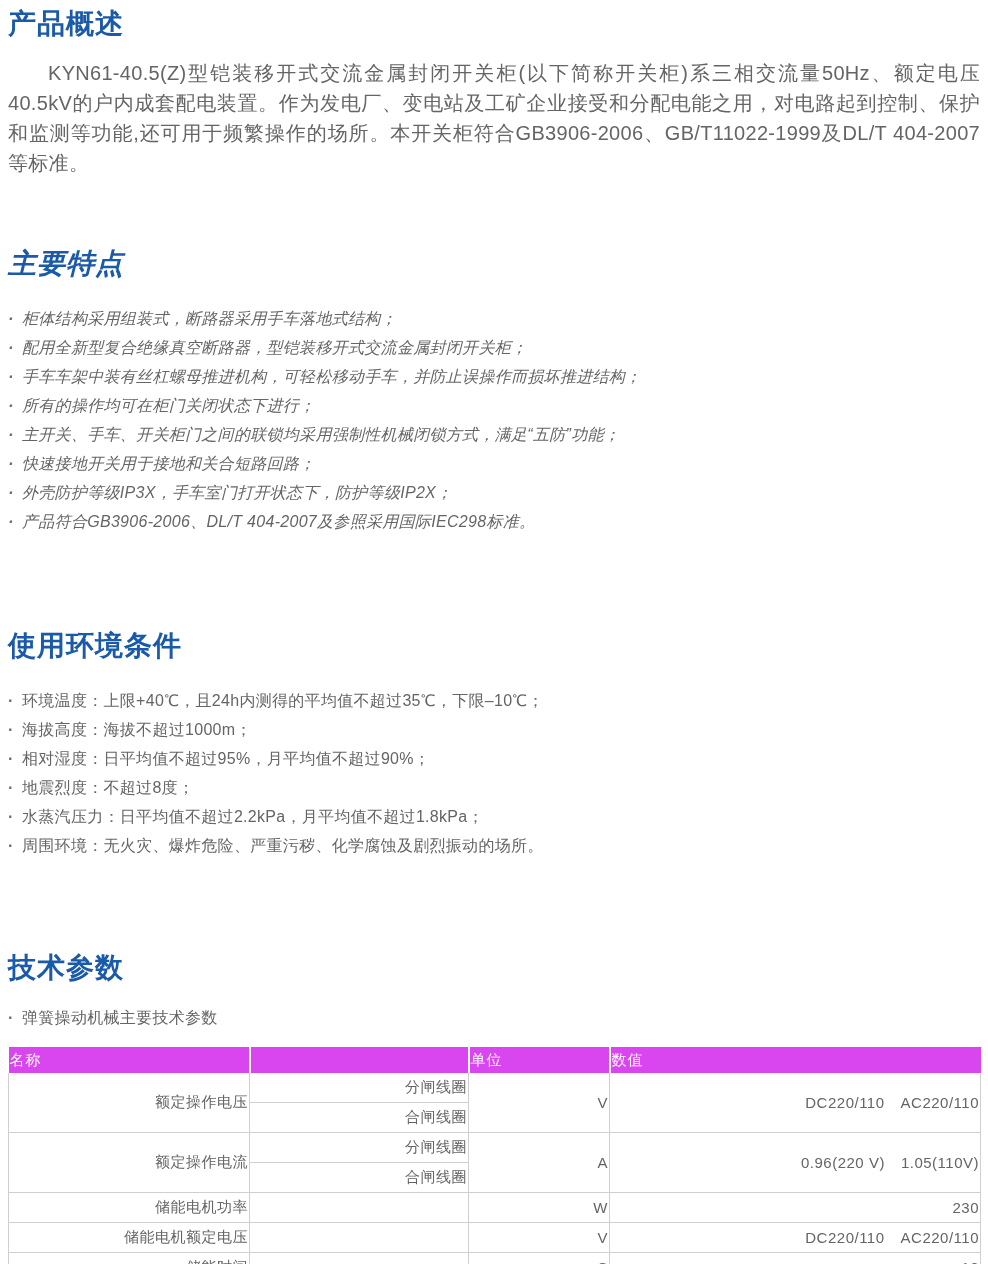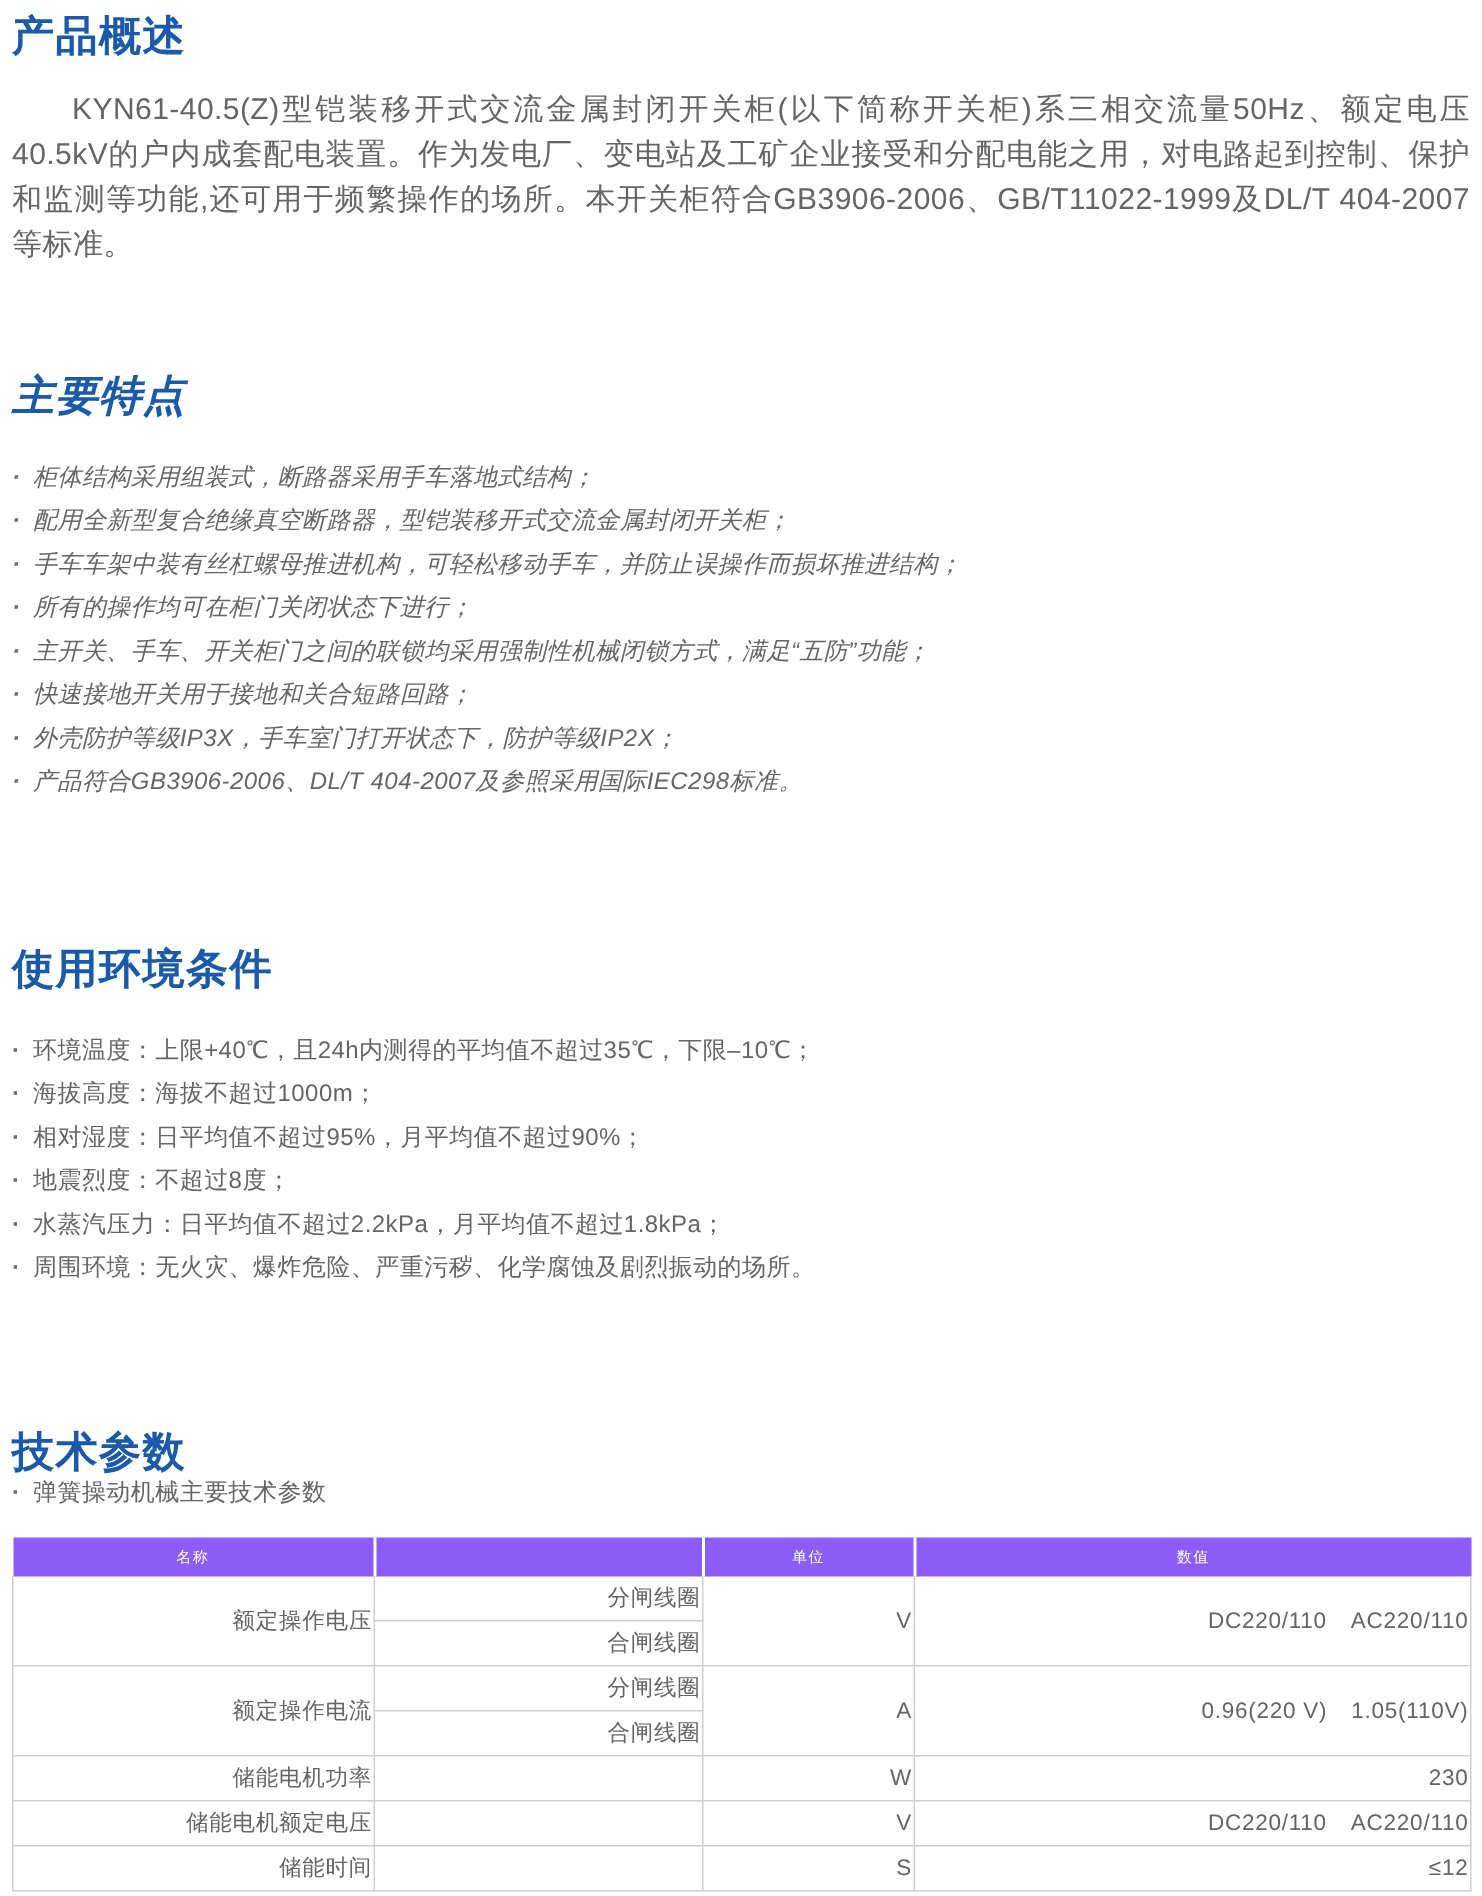--- a/index.html
+++ b/index.html
@@ -55,46 +55,47 @@
   }
   ul.dot-list li::before,
   .dot-line::before {
     content: "\00B7";
     display: inline-block;
     width: 14px;
     color: #6b6b6b;
     font-weight: bold;
   }
   .dot-line {
+    margin-top: 22px;
     font-size: 16px;
     line-height: 28px;
     letter-spacing: 0.3px;
   }
 
   table.params {
     margin-top: 15px;
     width: 972px;
     border-collapse: collapse;
     table-layout: fixed;
     font-size: 15px;
     color: #666464;
   }
   table.params col.c1 { width: 241px; }
   table.params col.c2 { width: 219px; }
   table.params col.c3 { width: 141px; }
   table.params col.c4 { width: 371px; }
   table.params thead th {
-    background: #8b5cf6;
+    background: #d946ef;
     color: #ffffff;
     font-weight: normal;
-    font-size: 10px;
+    font-size: 15px;
     height: 24px;
     border: none;
     border-left: 2px solid #ffffff;
-    text-align: center;
+    text-align: left;
     letter-spacing: 1px;
   }
   table.params thead th:first-child { border-left: none; }
   table.params tbody td {
     border: 1px solid #cfcfcf;
     height: 27px;
     text-align: right;
     letter-spacing: 0.5px;
   }
   table.params tbody tr:first-child td { border-top: none; }

